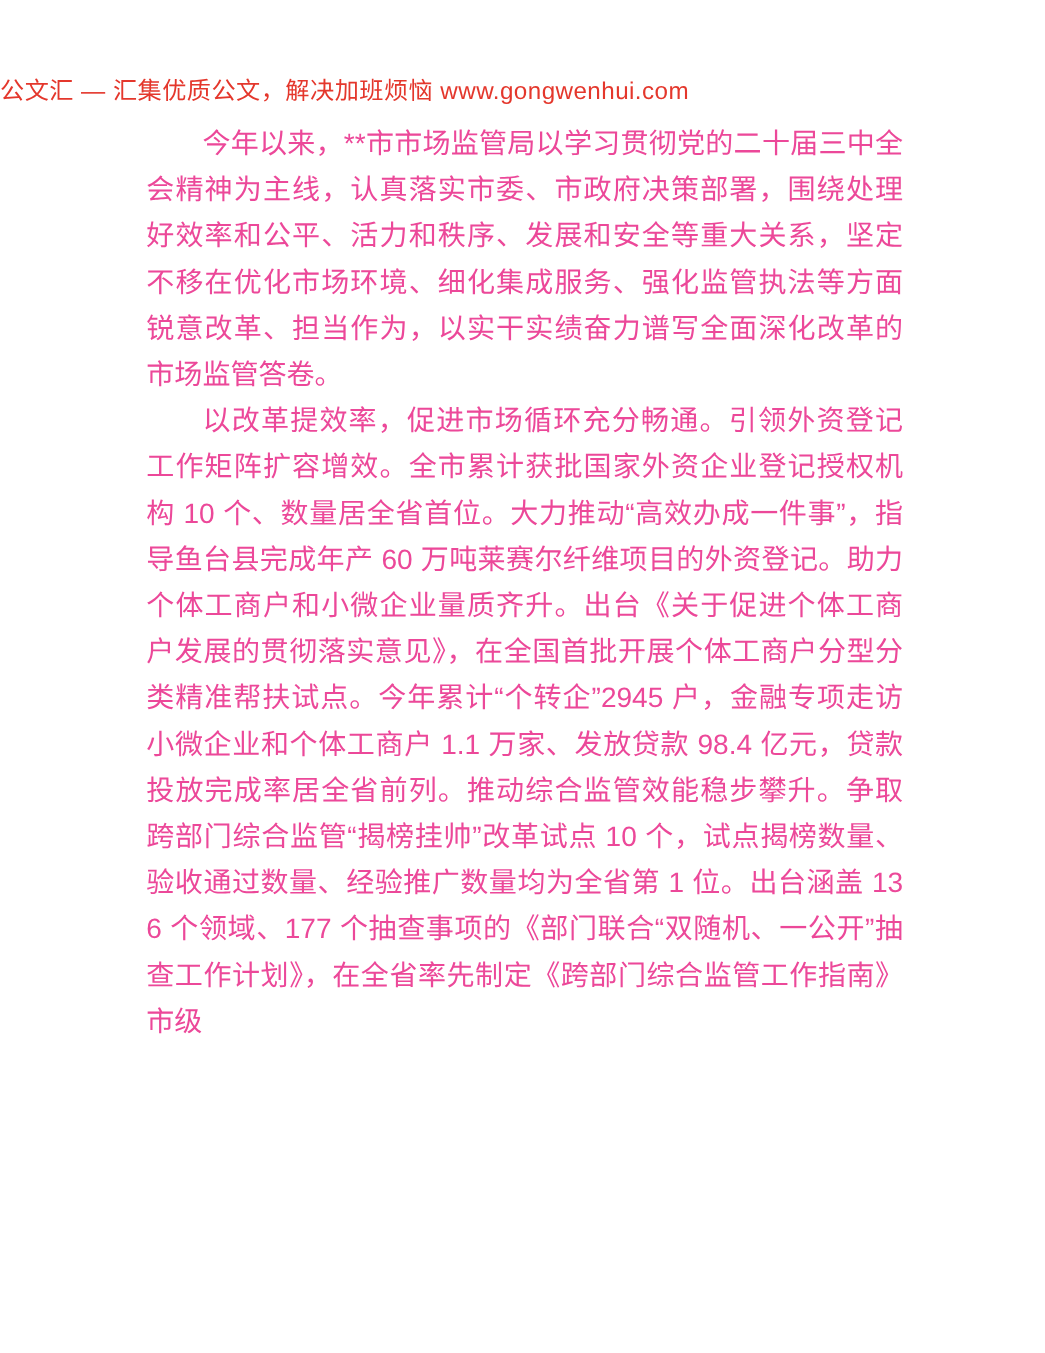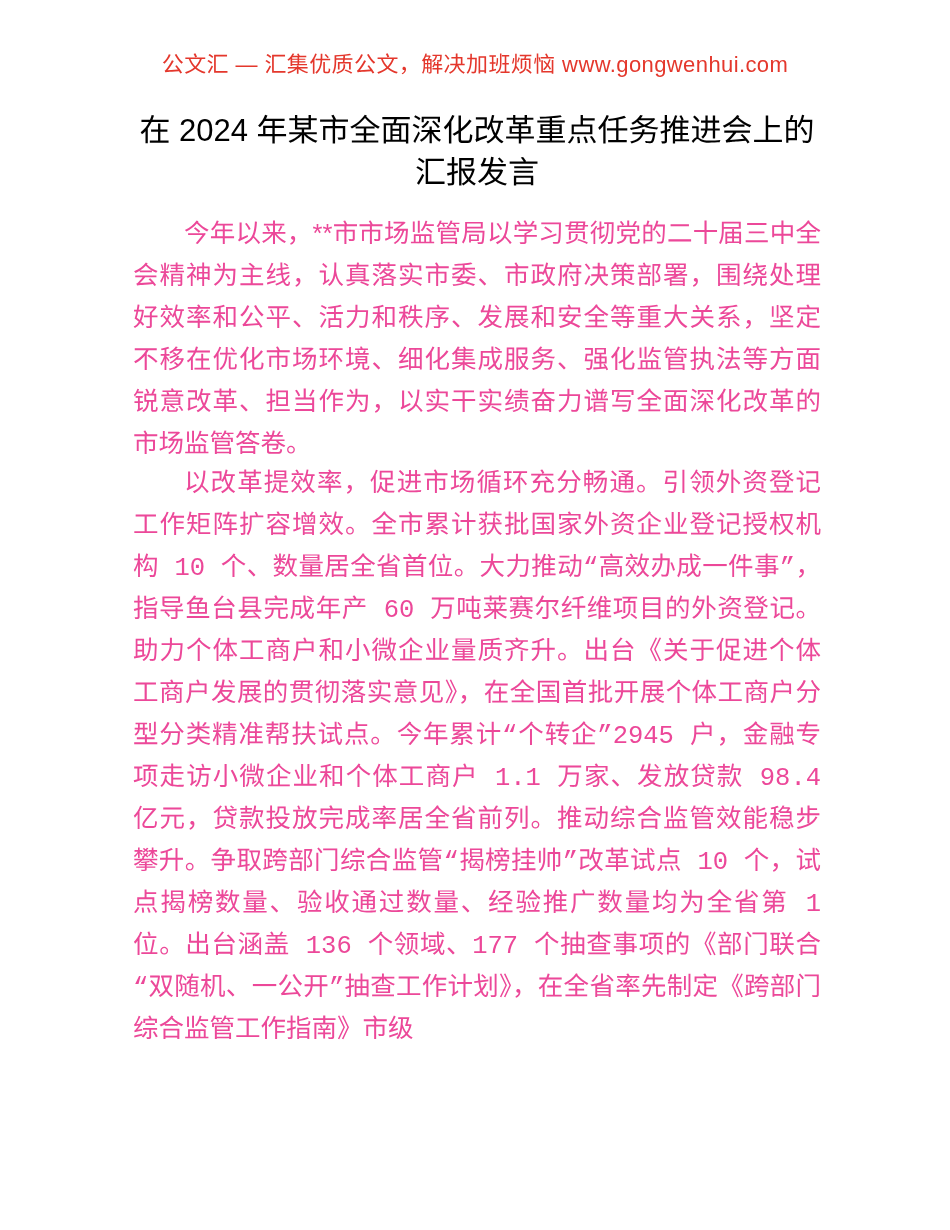--- a/index.html
+++ b/index.html
@@ -20,24 +20,24 @@
     position: relative;
     width: 950px;
     height: 1230px;
     background: #ffffff;
     box-sizing: border-box;
   }
 
   
   .site-header {
     position: absolute;
-    top: 52px;
+    top: 70px;
     left: 0;
     width: 950px;
-    text-align: center;
+    text-align: left;
     white-space: nowrap;
   }
   .site-header .wm-text {
     font-size: 22px;
     line-height: 26px;
     color: #e4372c;
     letter-spacing: 0.4px;
     font-weight: 400;
   }
 
@@ -75,34 +75,33 @@
     font-size: 25.5px;
     line-height: 42px;
     color: #ec4899;
     margin: 0 0 0 0;
     text-indent: 51px;
     text-align: justify;
     text-justify: inter-ideograph;
     font-weight: 400;
     word-break: break-all;
   }
-  .para + .para { margin-top: 0; font-family: Liberation Mono, monospace; }
+  .para + .para { margin-top: 0; }
 </style>
 </head>
 <body>
 
 <div class="page">
 
   <div class="site-header">
     <span class="wm-text">公文汇 — 汇集优质公文，解决加班烦恼 www.gongwenhui.com</span>
   </div>
 
   <div class="doc-col">
 
-    <h1 class="doc-title">在 2024 年某市全面深化改革重点任务推进会上的汇报发言</h1>
 
 
     <p class="para">今年以来，**市市场监管局以学习贯彻党的二十届三中全会精神为主线，认真落实市委、市政府决策部署，围绕处理好效率和公平、活力和秩序、发展和安全等重大关系，坚定不移在优化市场环境、细化集成服务、强化监管执法等方面锐意改革、担当作为，以实干实绩奋力谱写全面深化改革的市场监管答卷。</p>
 
     <p class="para">以改革提效率，促进市场循环充分畅通。引领外资登记工作矩阵扩容增效。全市累计获批国家外资企业登记授权机构 10 个、数量居全省首位。大力推动“高效办成一件事”，指导鱼台县完成年产 60 万吨莱赛尔纤维项目的外资登记。助力个体工商户和小微企业量质齐升。出台《关于促进个体工商户发展的贯彻落实意见》，在全国首批开展个体工商户分型分类精准帮扶试点。今年累计“个转企”2945 户，金融专项走访小微企业和个体工商户 1.1 万家、发放贷款 98.4 亿元，贷款投放完成率居全省前列。推动综合监管效能稳步攀升。争取跨部门综合监管“揭榜挂帅”改革试点 10 个，试点揭榜数量、验收通过数量、经验推广数量均为全省第 1 位。出台涵盖 136 个领域、177 个抽查事项的《部门联合“双随机、一公开”抽查工作计划》，在全省率先制定《跨部门综合监管工作指南》市级</p>
 
   </div>
 
 </div>
 

